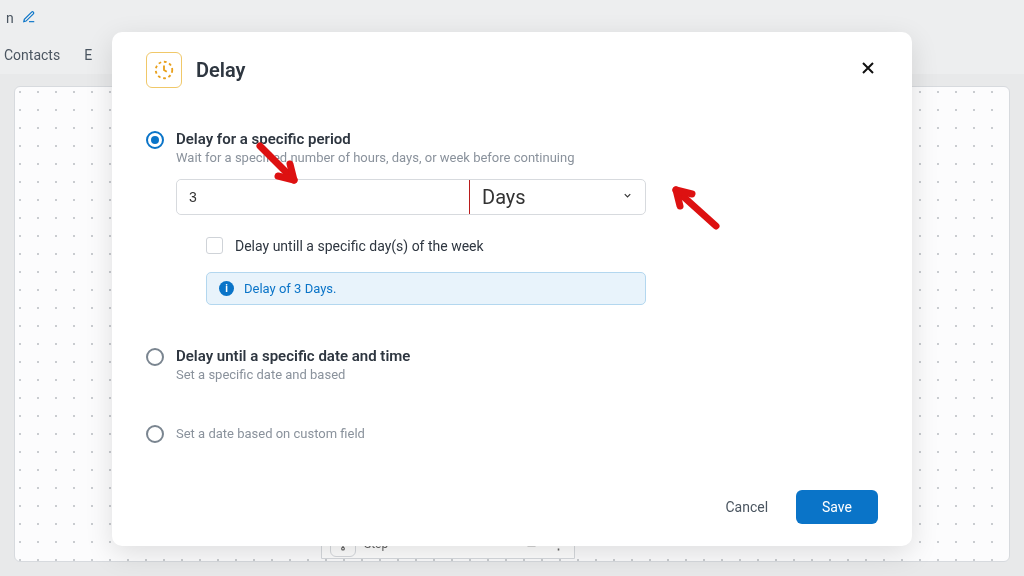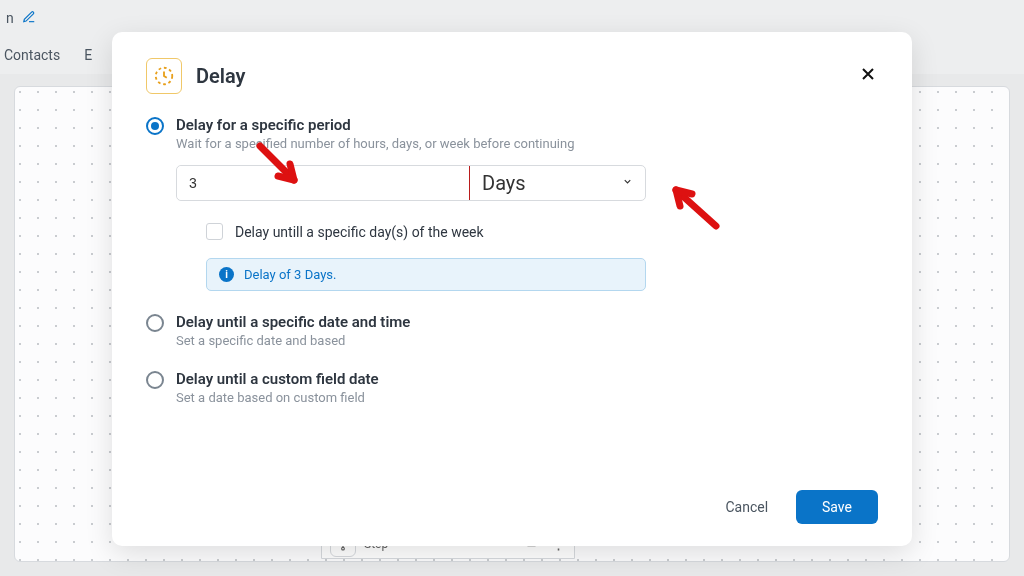--- a/index.html
+++ b/index.html
@@ -78,23 +78,24 @@
   
   .modal {
     position: absolute;
     left: 112px;
     top: 32px;
     width: 800px;
     height: 514px;
     background: #fff;
     border-radius: 10px;
     box-shadow: 0 8px 28px rgba(0,0,0,.12);
-    padding: 26px 34px 22px 34px;
+    padding: 20px 34px 22px 34px;
     display: flex;
     flex-direction: column;
+    gap: 20px;
   }
   .modal-head {
     display: flex;
     align-items: center;
     gap: 14px;
   }
   .modal-icon {
     width: 36px; height: 36px;
     border: 1px solid #f0c869;
     border-radius: 6px;
@@ -338,21 +339,20 @@
         <div class="opt-title">Delay until a specific date and time</div>
         <div class="opt-desc">Set a specific date and based</div>
       </div>
     </div>
   </div>
 
   <div class="option-block">
     <div class="option-head">
       <span class="radio unselected"></span>
       <div>
-        <div class="opt-title">Delay until a custom field date</div>
         <div class="opt-desc">Set a date based on custom field</div>
       </div>
     </div>
   </div>
 
   <div class="modal-footer">
     <span class="btn-cancel">Cancel</span>
     <span class="btn-save">Save</span>
   </div>
 </div>

